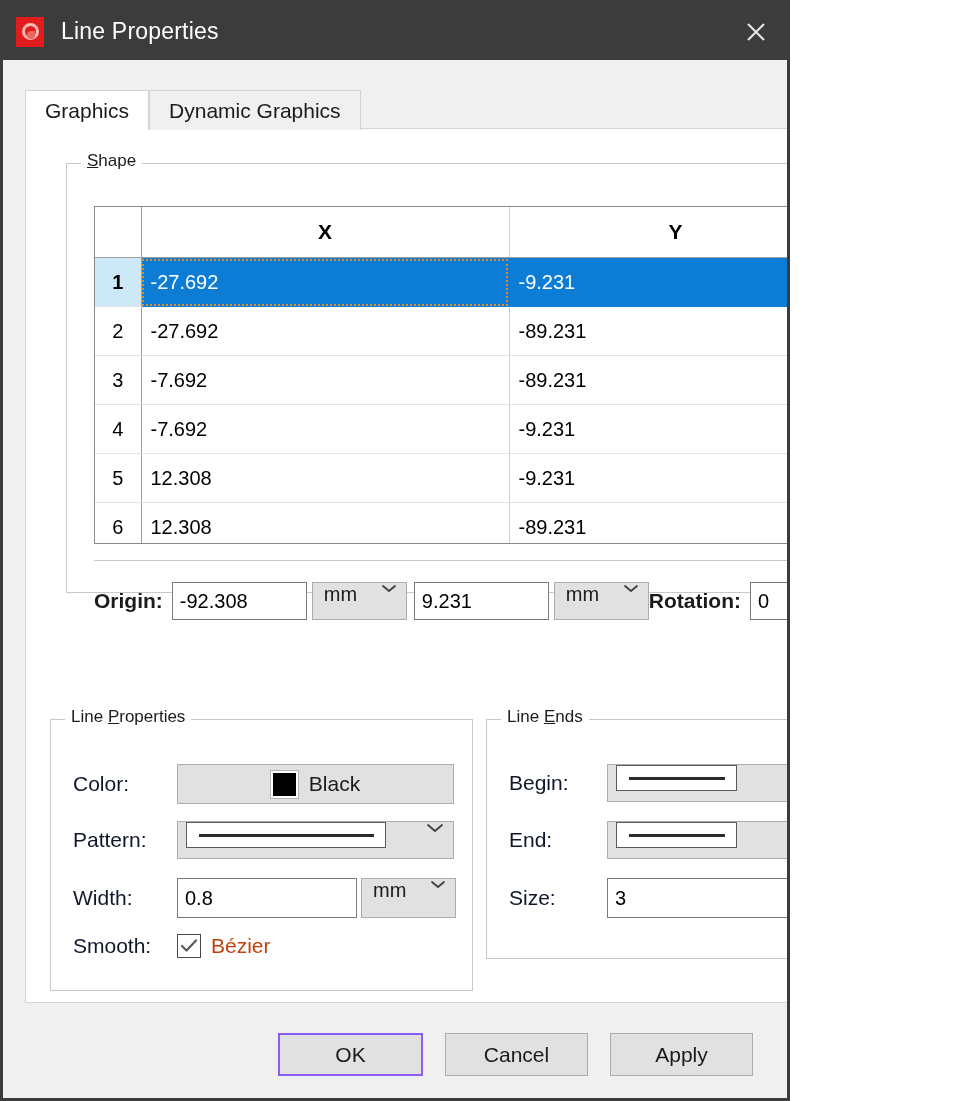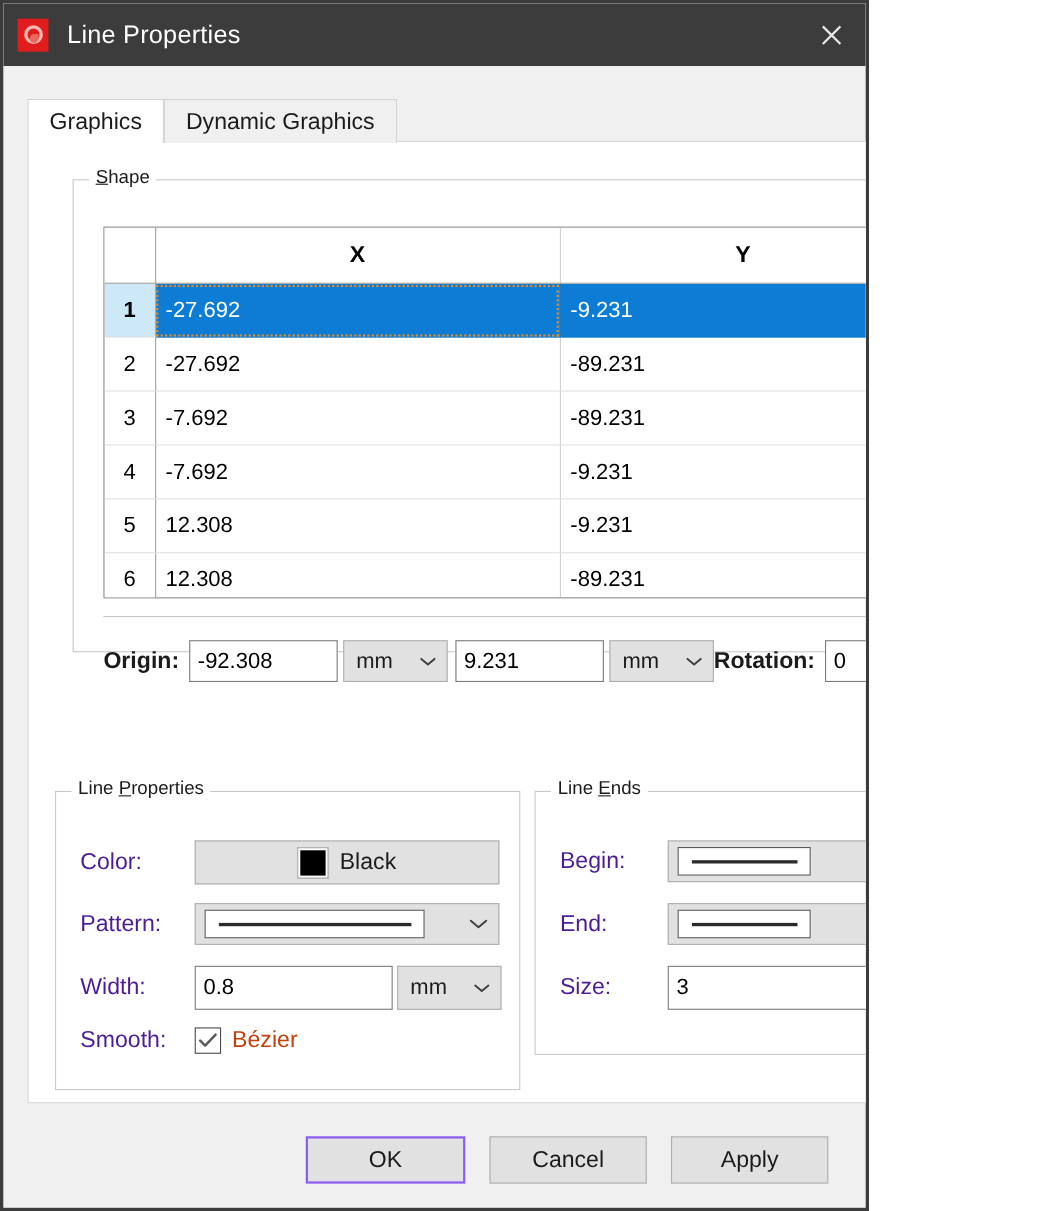--- a/index.html
+++ b/index.html
@@ -293,21 +293,20 @@
     white-space: nowrap;
     overflow: hidden;
     cursor: text;
   }
   .combo {
     box-sizing: border-box;
     height: 38px;
     border: 1px solid #adadad;
     background: #e1e1e1;
     display: flex;
-    align-items: center;
     justify-content: space-between;
     padding: 0 9px 0 11px;
     font-size: 20px;
     color: #1b1b1b;
     cursor: default;
   }
   .combo .chev { margin-left: 8px; display: flex; }
   .btnface {
     box-sizing: border-box;
     border: 1px solid #adadad;
@@ -332,21 +331,21 @@
   .line-glyph .bar {
     width: 96px;
     height: 3px;
     background: #2b2b2b;
   }
 
   
   .lp-row { position: absolute; display: flex; align-items: center; }
   .lp-label {
     font-size: 21px;
-    color: #4c1d95;
+    color: #0f172a;
     width: 104px;
     flex: none;
   }
   .swatch {
     width: 23px;
     height: 23px;
     background: #000000;
     border: 2px solid #ffffff;
     box-shadow: 0 0 0 1px #b4b4b4;
     margin-right: 11px;

